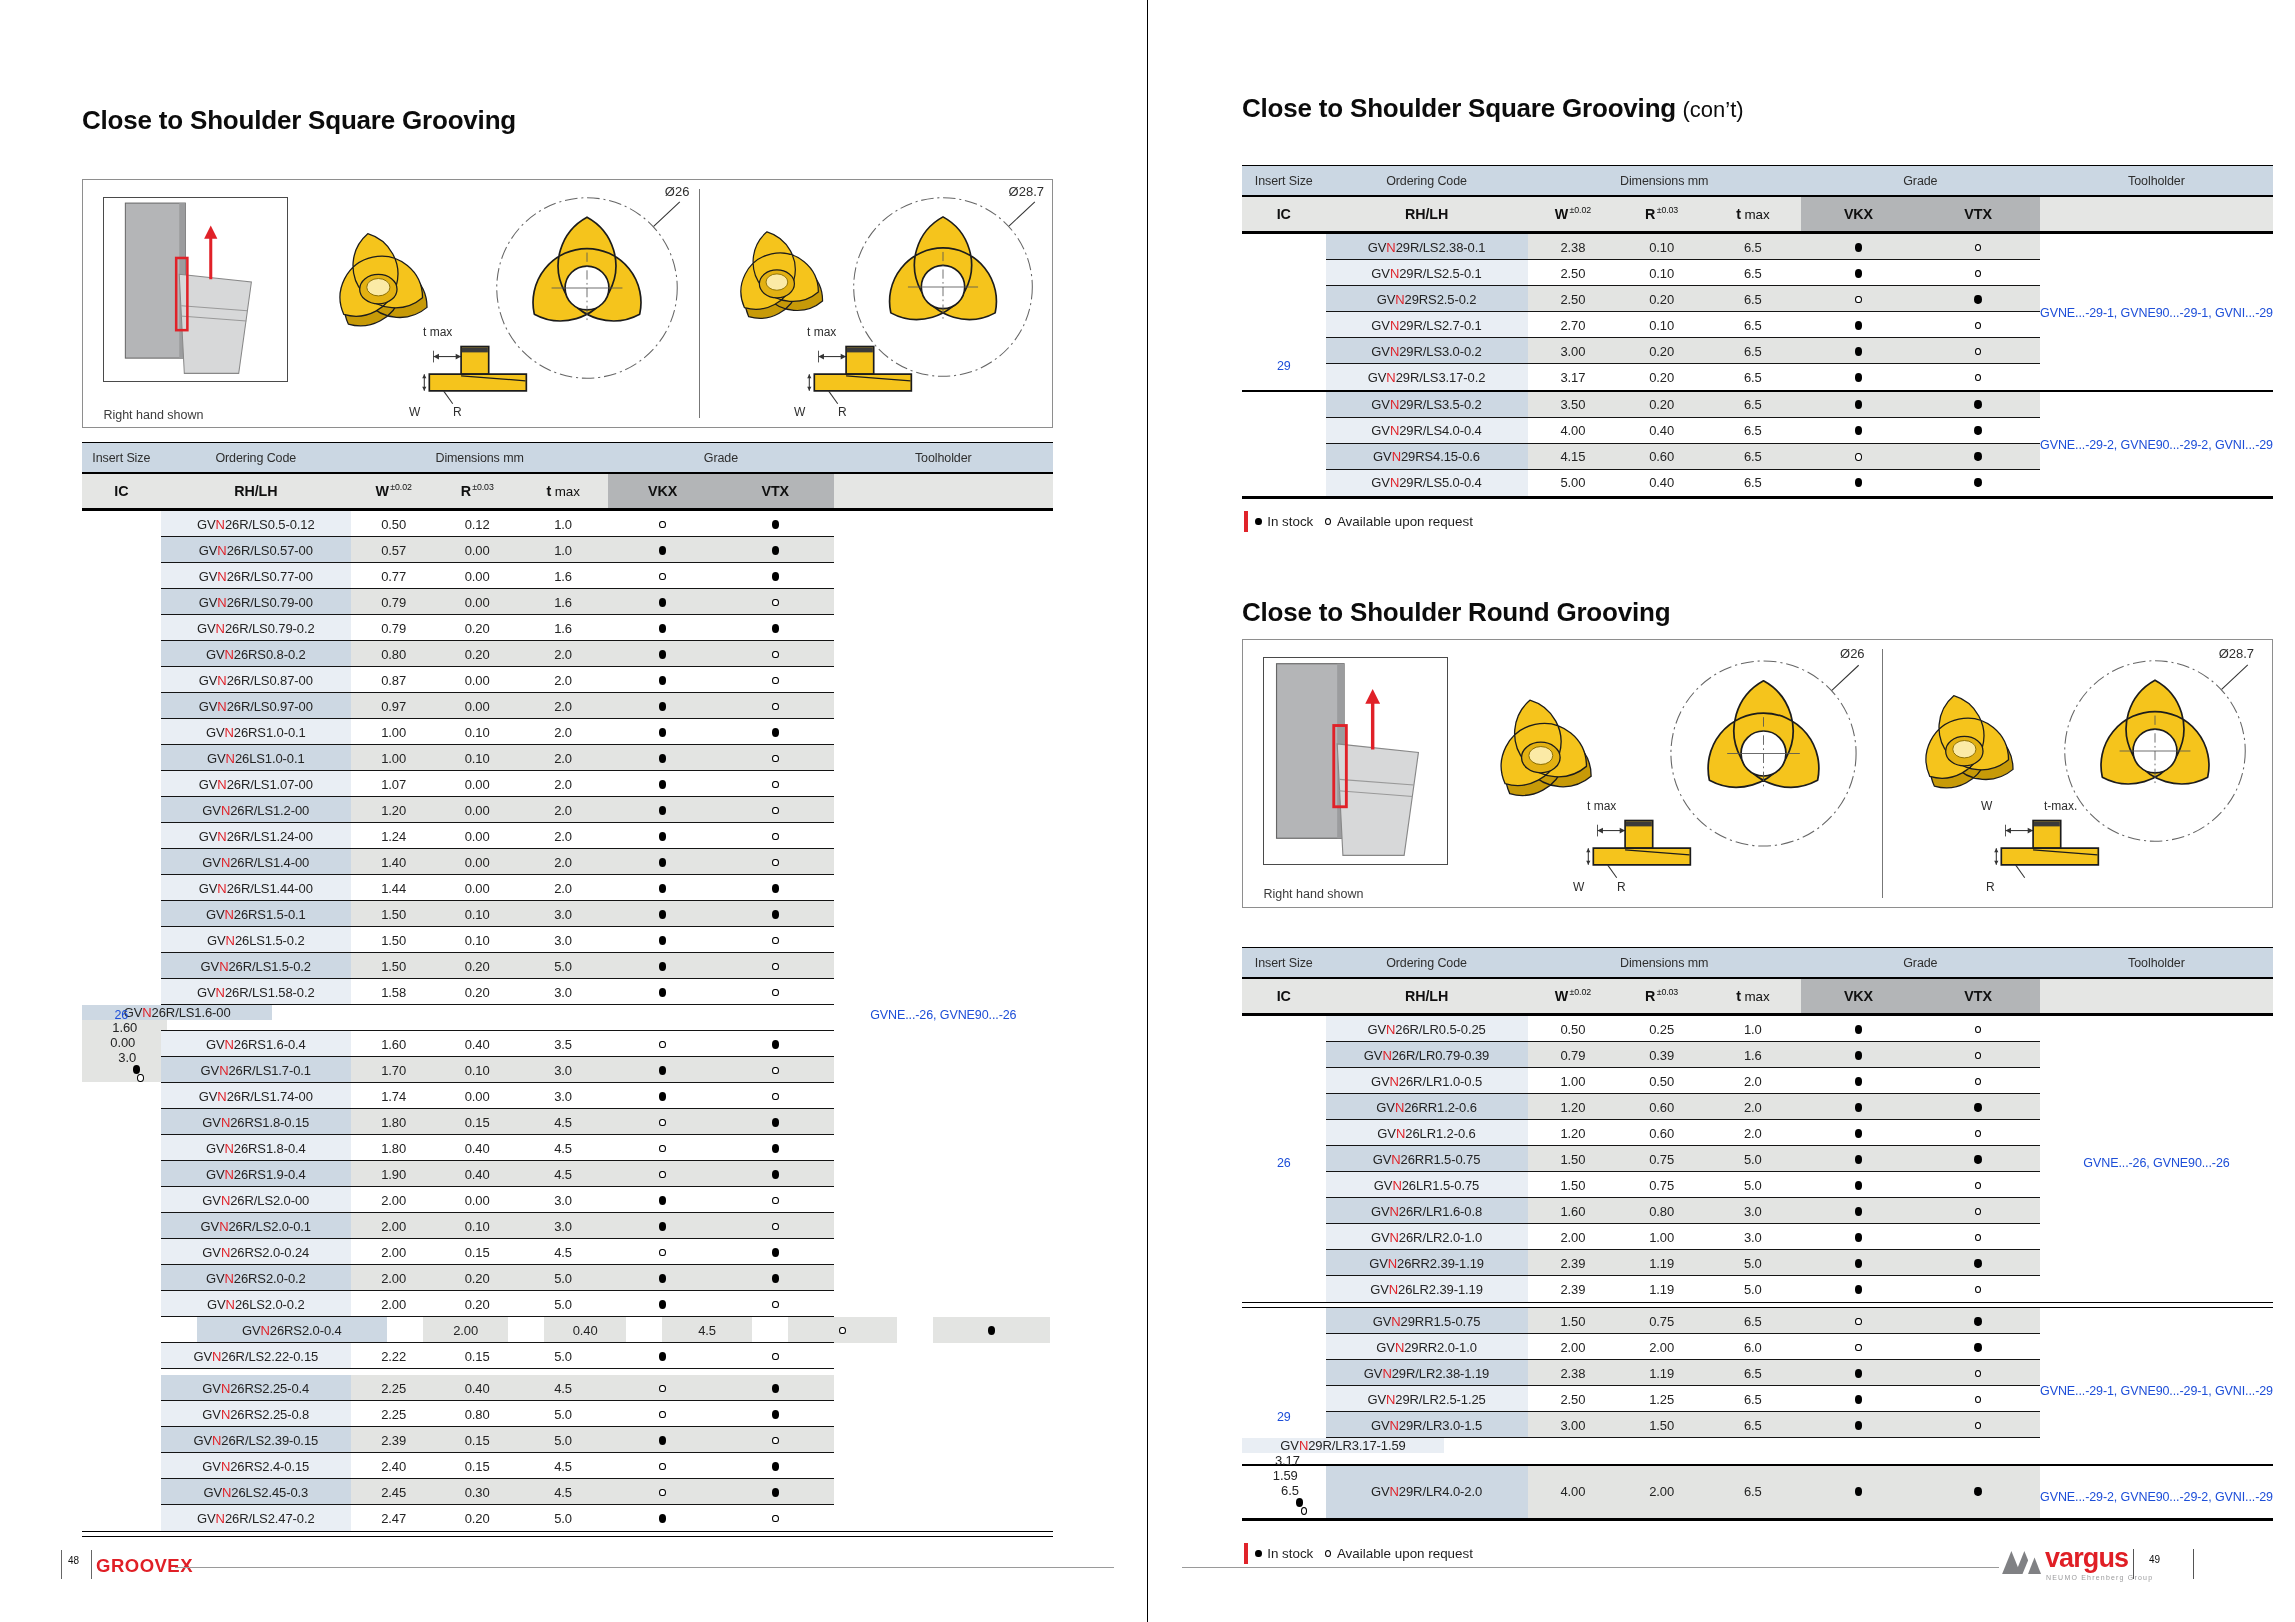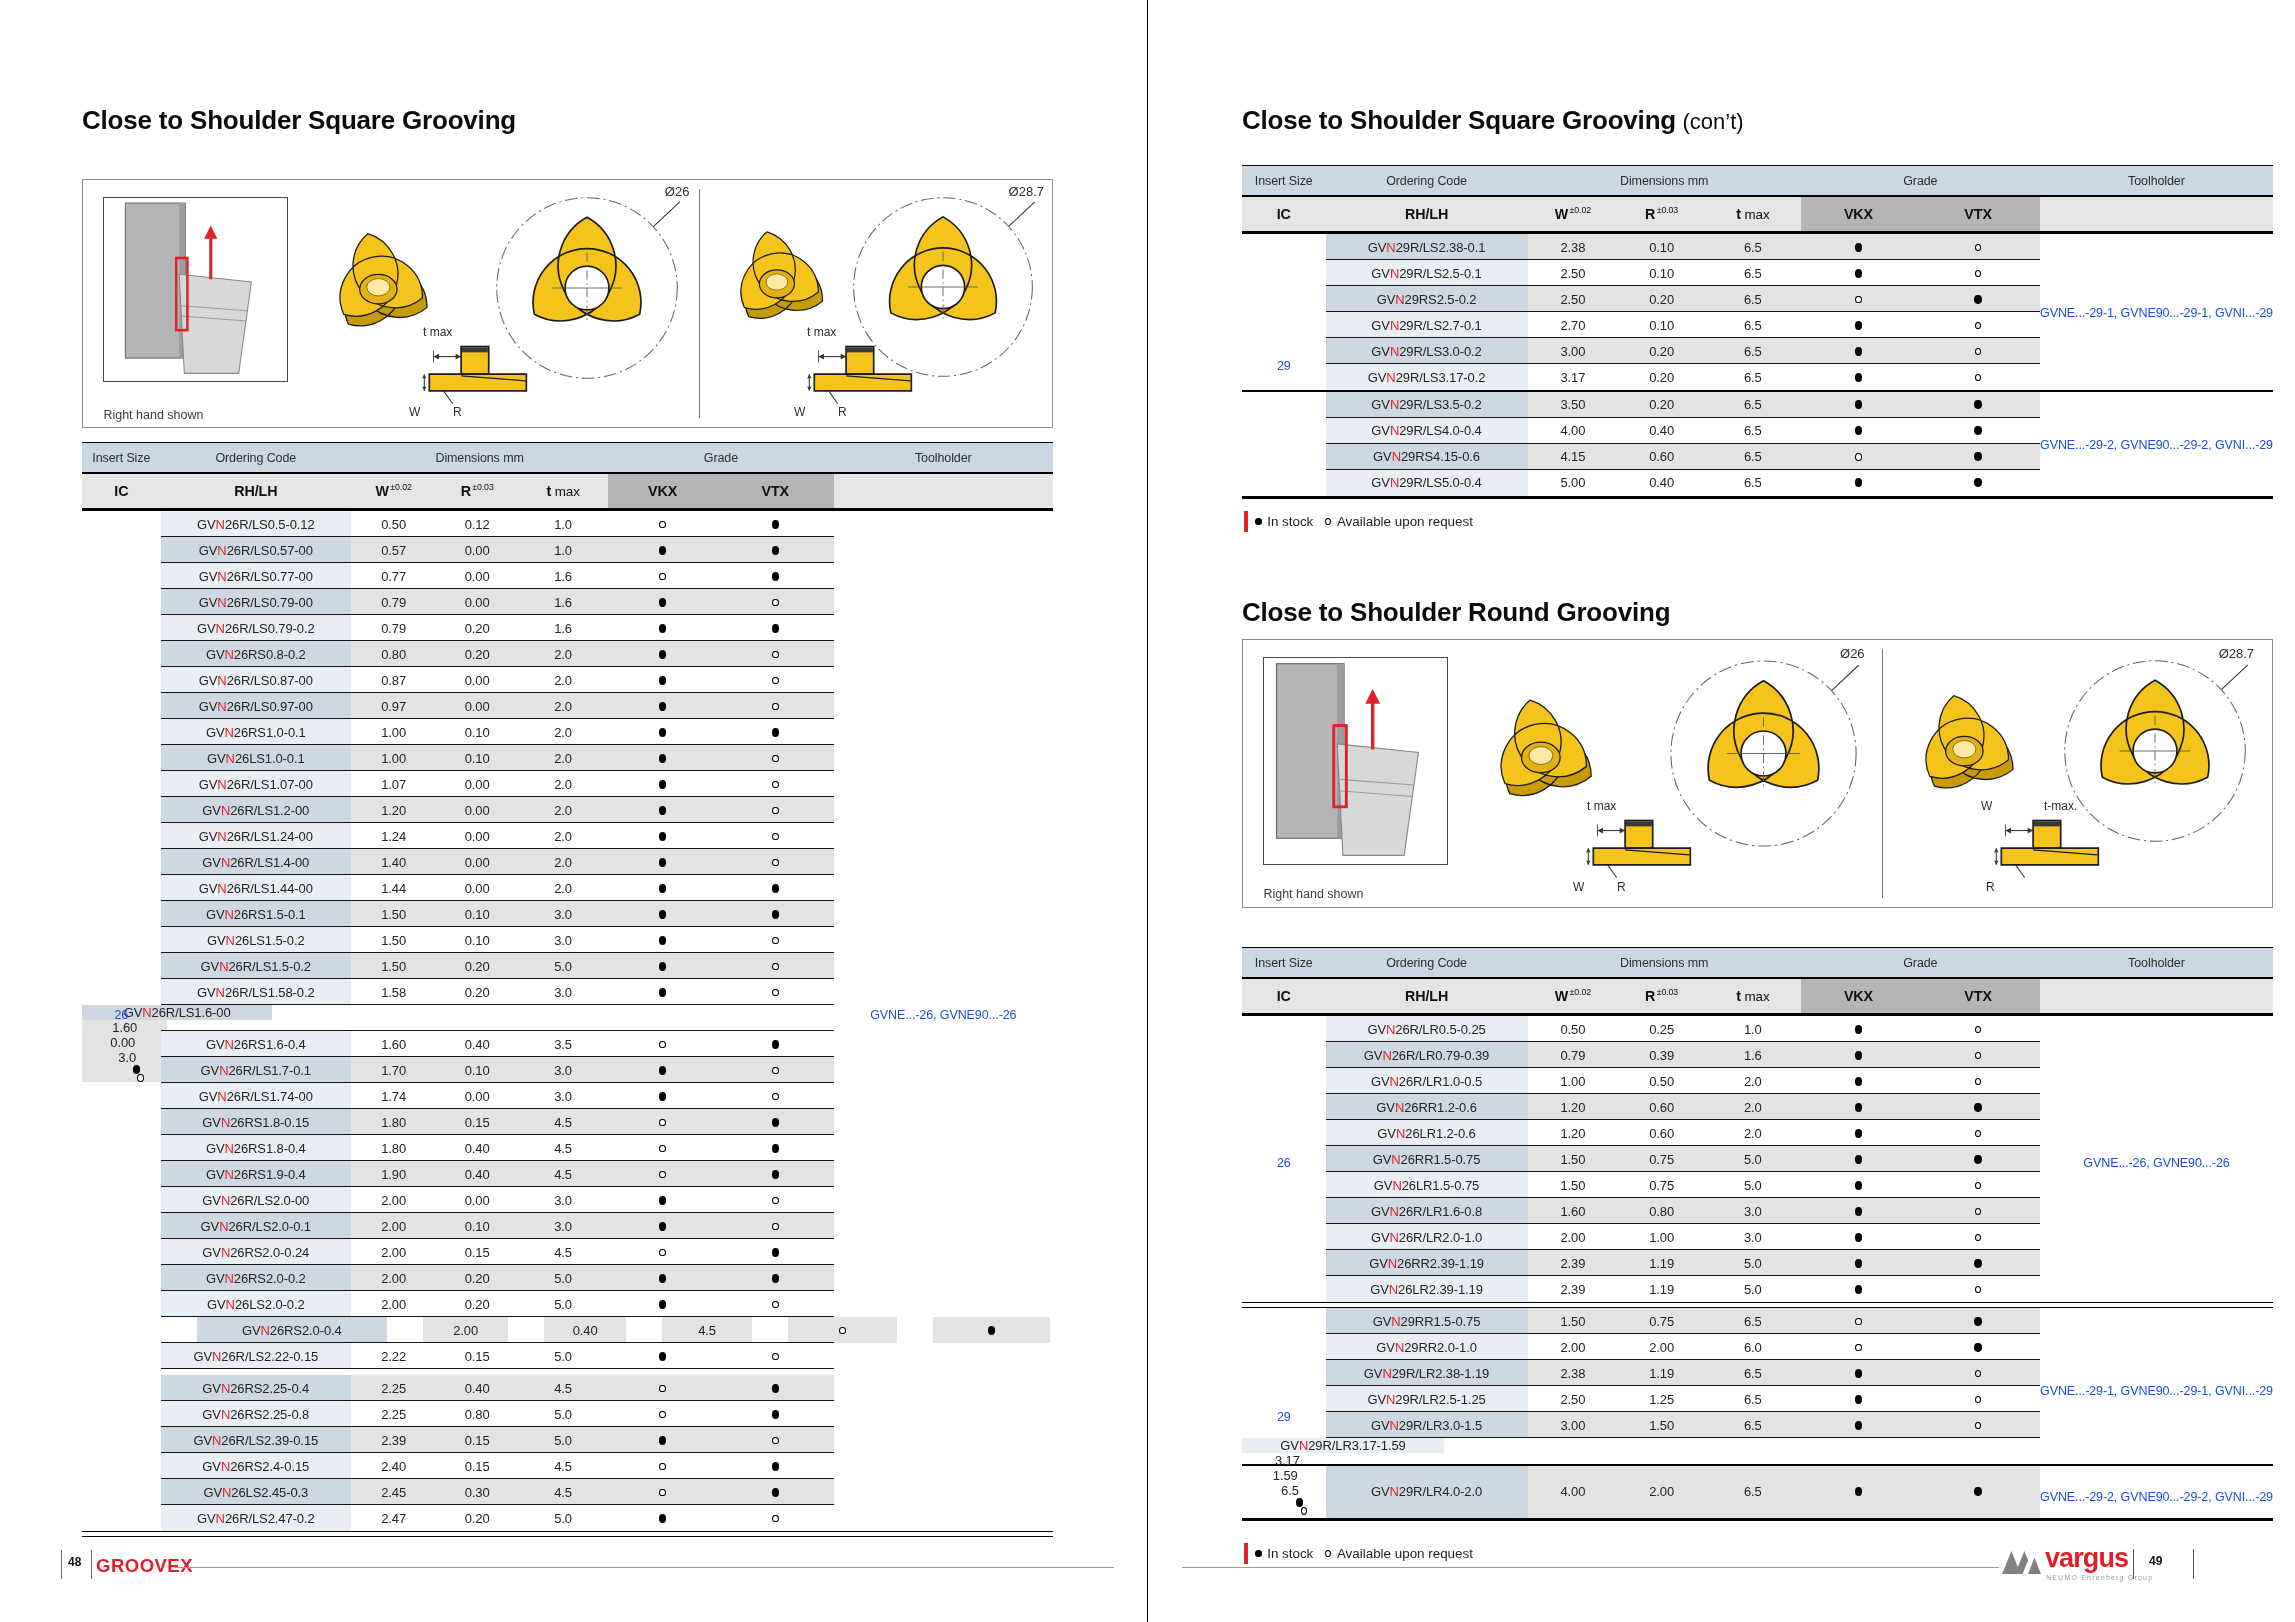--- a/index.html
+++ b/index.html
@@ -50,21 +50,21 @@
   .doto{width:6.5px;height:7.9px;border-radius:50%;border:1.2px solid #000;background:#fff}
   
   .legend{position:absolute;display:flex;align-items:center;font-size:13.4px;color:#1e1e1e;white-space:nowrap}
   .lbar{width:3.7px;height:21px;background:#e0232a;margin-right:7.4px}
   .legend .dotf,.legend .doto{margin:0 5.6px 0 12px}
   .legend .dotf{width:6.5px;height:7.4px}
   .legend .doto{width:6px;height:7px}
   .legend .first{margin-left:0}
   
   .fbar{position:absolute;width:1.4px;background:#666}
-  .pgnum{position:absolute;font-size:12px;font-weight:700;color:#111}
+  .pgnum{position:absolute;font-size:10px;font-weight:400;color:#111}
   .groovex{position:absolute;font-size:18.5px;font-weight:800;color:#e01f26;letter-spacing:0.5px;white-space:nowrap}
   .fline{position:absolute;height:0.9px;background:#9a9a9a}
   .vargus{position:absolute;font-size:27px;font-weight:800;color:#e01f26;letter-spacing:-0.9px;line-height:1;white-space:nowrap}
   .vargus-sub{position:absolute;font-size:7px;color:#9b9b9d;letter-spacing:1.2px;white-space:nowrap}
 </style>
 </head>
 <body>
 
 <div id="canvas">
 
@@ -810,21 +810,21 @@
             <span class="doto"></span>
           </div>
           <div class="cell c7"></div>
         </div>
         <div class="ovl" style="left: 0px; width: 8.1%; top: 505px;">26</div>
         <div class="ovl" style="right: 0px; width: 22.6%; top: 505px;">GVNE...-26, GVNE90...-26</div>
       </div>
       <div class="tend-d"></div>
     </div>
 
-  <div class="title" style="left:1242px;top:105px">
+  <div class="title" style="left:1242px;top:93px">
     <span>Close to Shoulder Square Grooving</span><span class="suffix">(con’t)</span>
   </div>
 
   <div id="tbl-right1" class="tbl" style="left:1242px;top:165px;width:1031px">
       <div class="h1row">
         <div class="h1cell" style="width: 8.1%;">Insert Size</div>
         <div class="h1cell" style="width: 19.6%;">Ordering Code</div>
         <div class="h1cell" style="width: 26.5%;">Dimensions mm</div>
         <div class="h1cell" style="width: 23.2%;">Grade</div>
         <div class="h1cell" style="width: 22.6%;">Toolholder</div>

